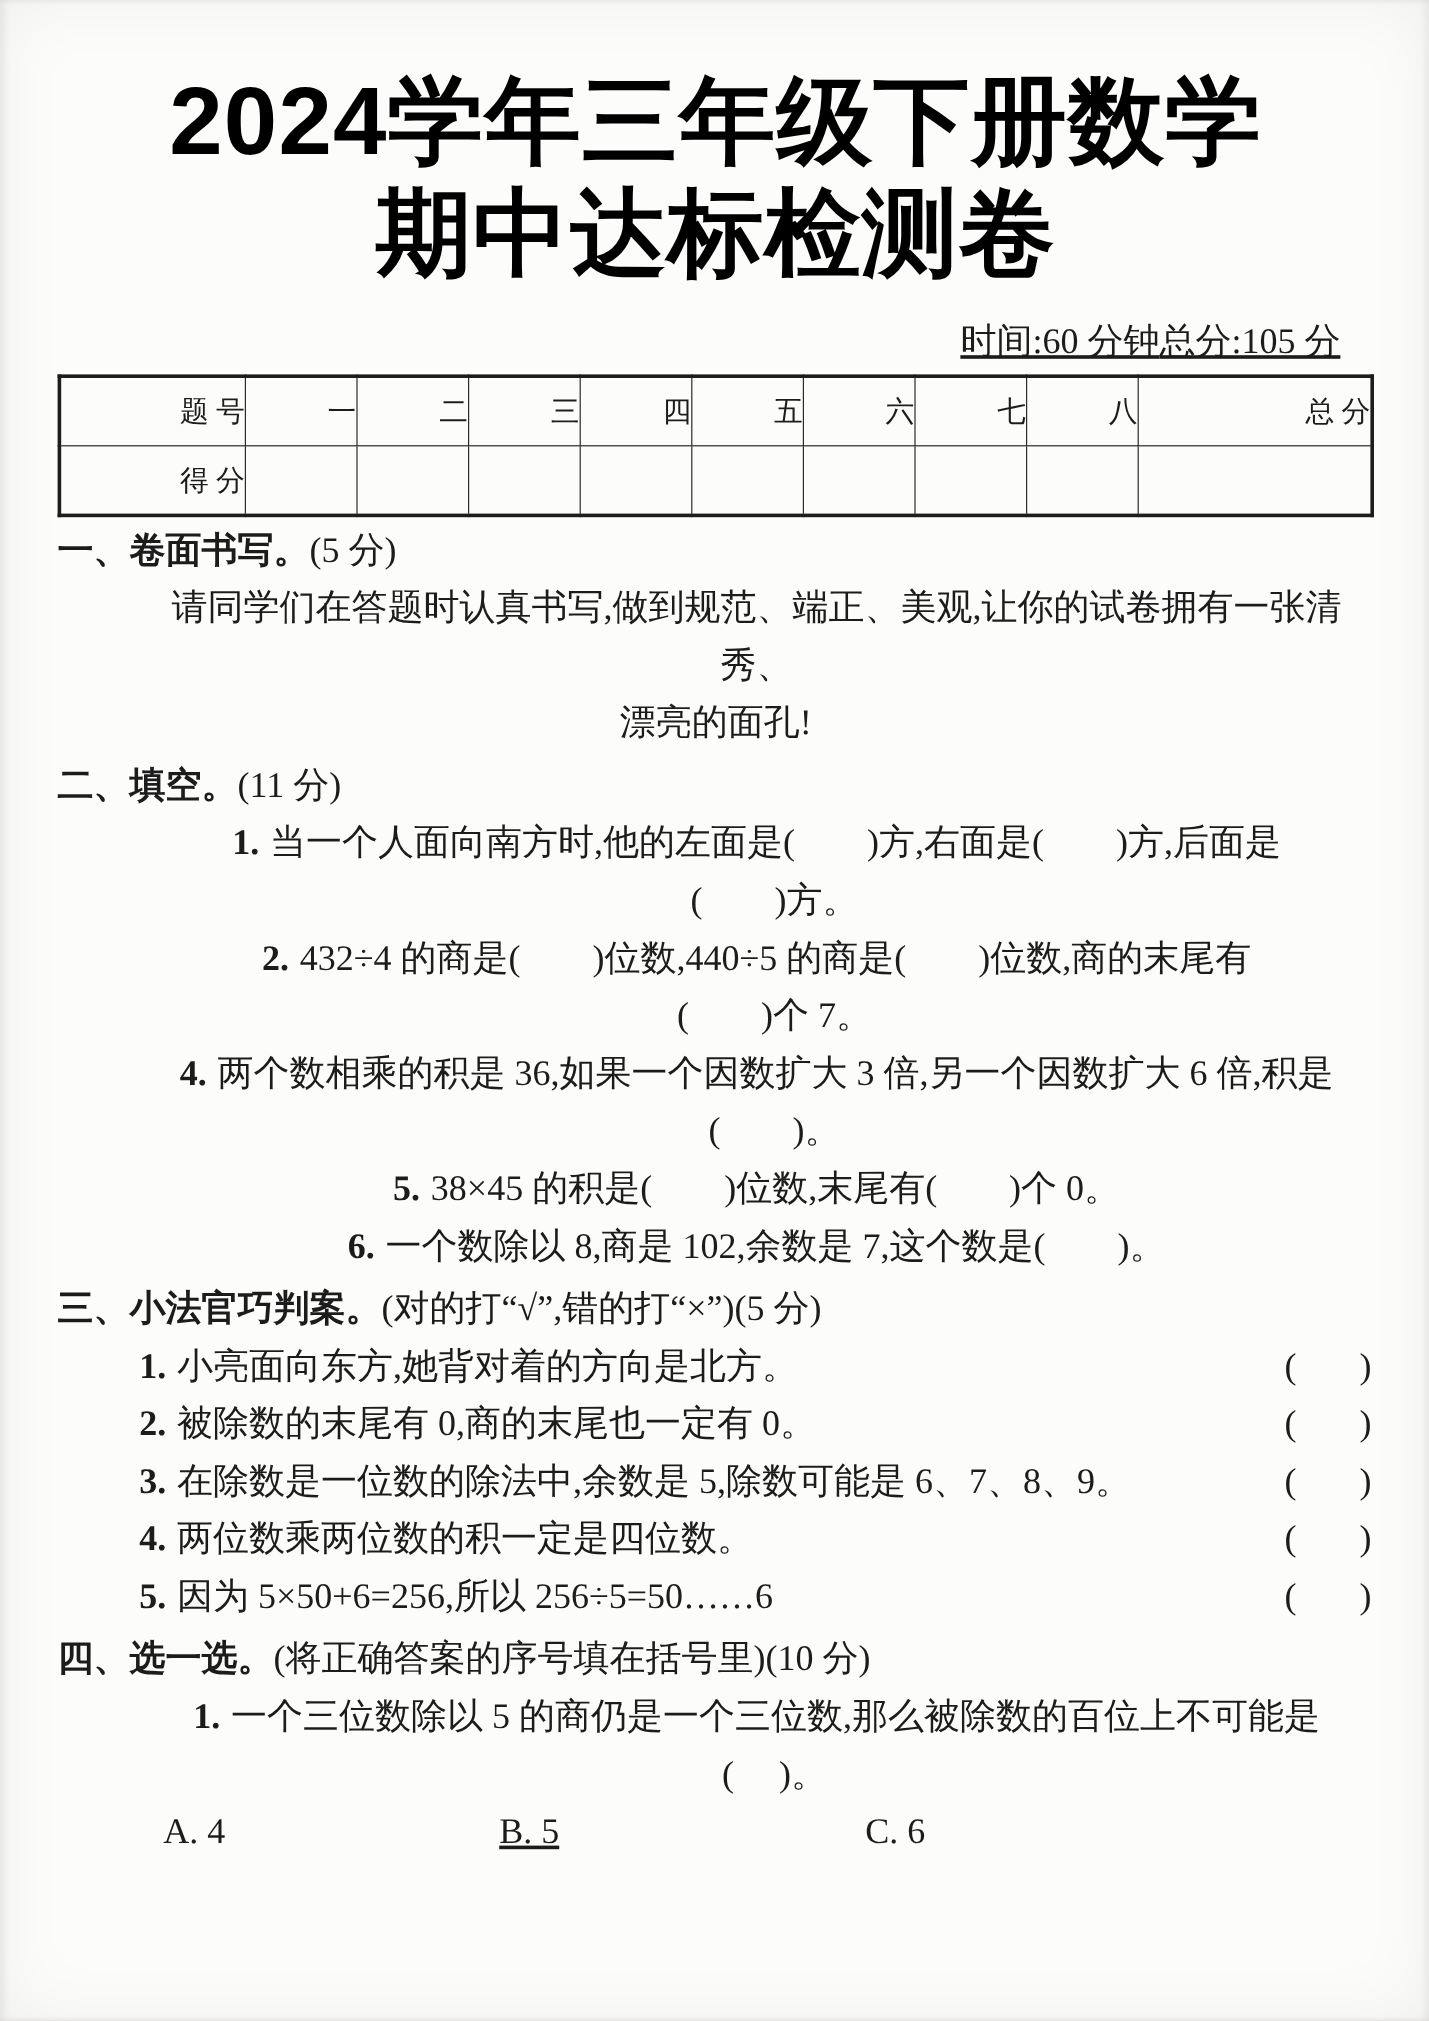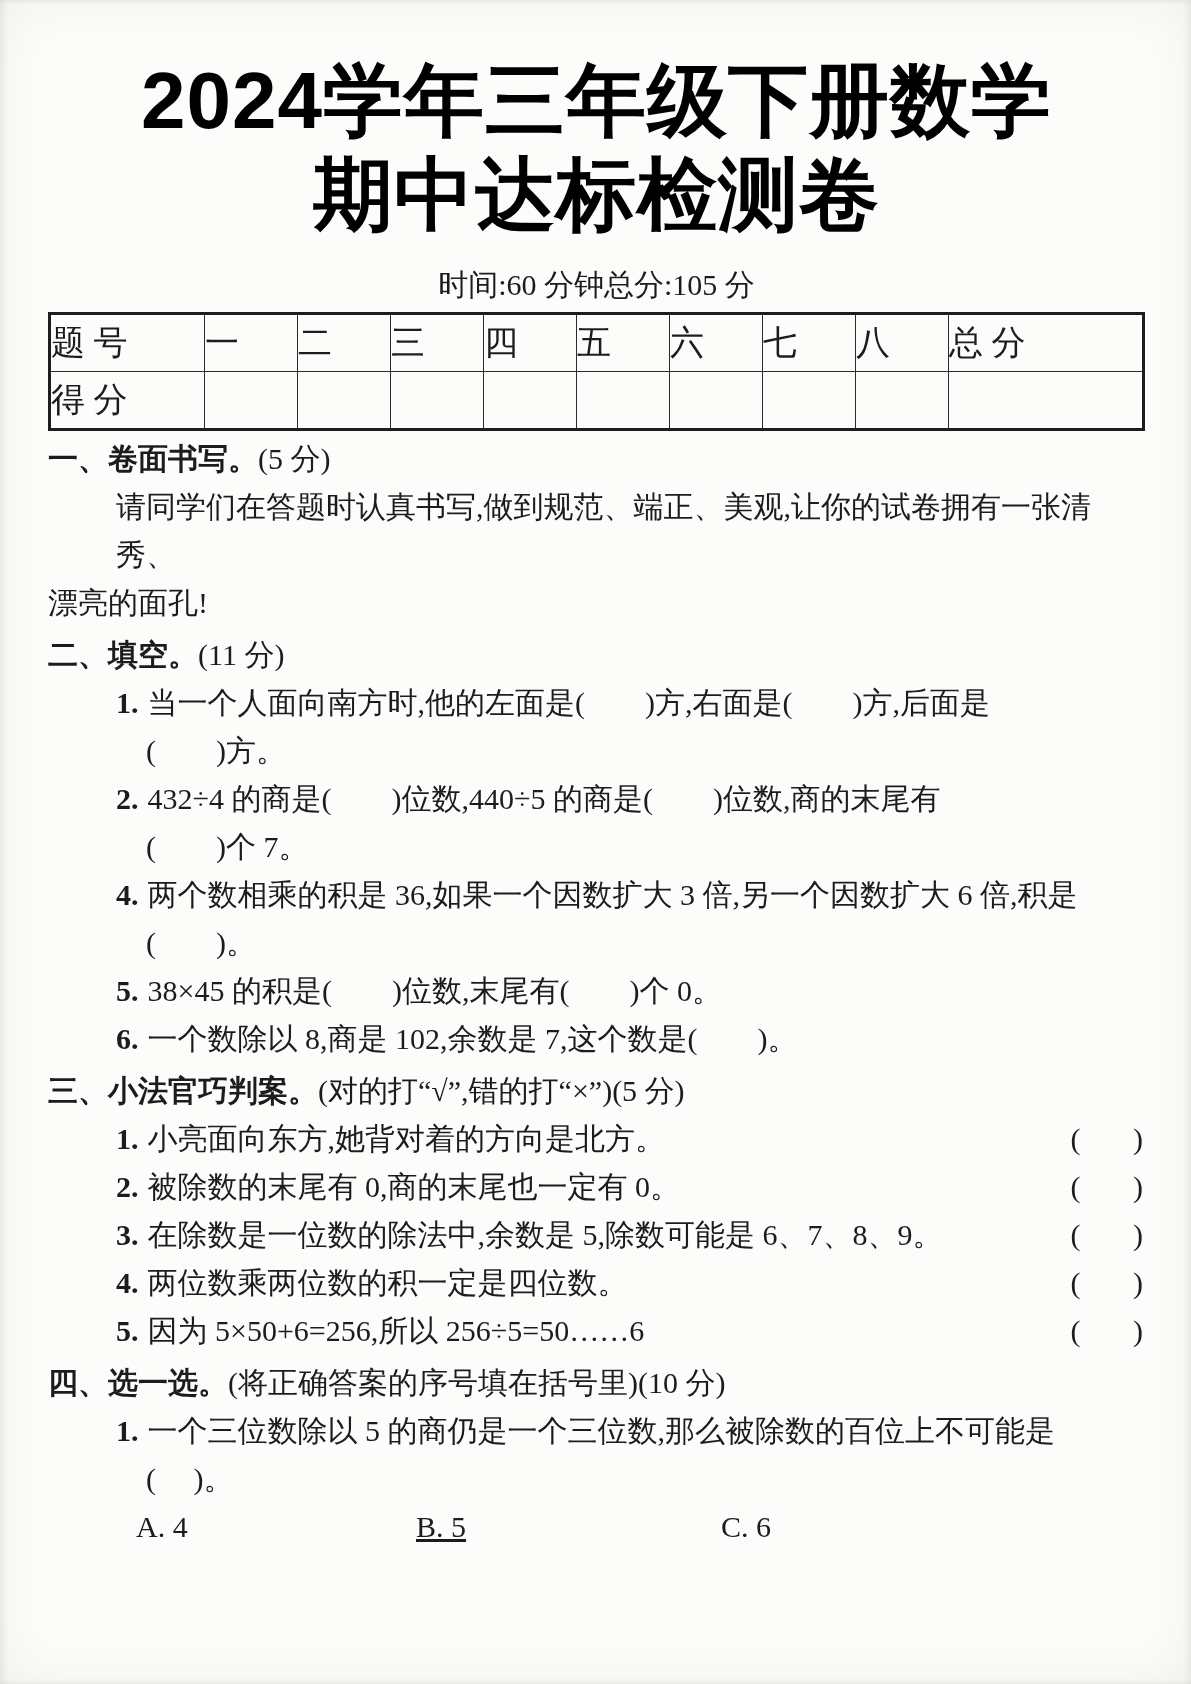--- a/index.html
+++ b/index.html
@@ -23,46 +23,47 @@
     font-family: "Liberation Sans", "DejaVu Sans", sans-serif;
     font-weight: 900;
     font-size: 80px;
     line-height: 94px;
     color: #000;
     letter-spacing: 1px;
     white-space: pre-wrap;
   }
   .meta-row {
     display: flex;
-    justify-content: center;
+    justify-content: flex-end;
     margin-top: 26px;
     padding-left: 28px;
     padding-right: 28px;
     line-height: 34px;
+    text-decoration: underline;
   }
   table.score-table {
     width: 100%;
     margin-top: 10px;
     border-collapse: collapse;
     table-layout: fixed;
   }
   table.score-table td {
     border: 1.6px solid #2a2a2a;
     height: 58px;
-    text-align: left;
+    text-align: right;
     vertical-align: middle;
-    font-size: 34px;
+    font-size: 24px;
   }
   table.score-table { border: 3px solid #1d1d1d; }
   td.c-label { width: 155px; }
   td.c-num   { width: 93px; }
   td.c-total { }
   .sec-header { line-height: 48px; margin-top: 4px; }
   .sec-bold { font-weight: bold; }
-  .t-line { line-height: 48px; }
+  .t-line { line-height: 48px; text-align: center; }
   .indent-1 { padding-left: 68px; }
   .indent-2 { padding-left: 98px; }
   .q-num { font-weight: bold; padding-right: 9px; }
   .judge-row {
     display: flex;
     justify-content: space-between;
     line-height: 48px;
   }
   .judge-left { padding-left: 68px; white-space: pre-wrap; }
   .judge-paren { white-space: pre; padding-right: 2px; }

